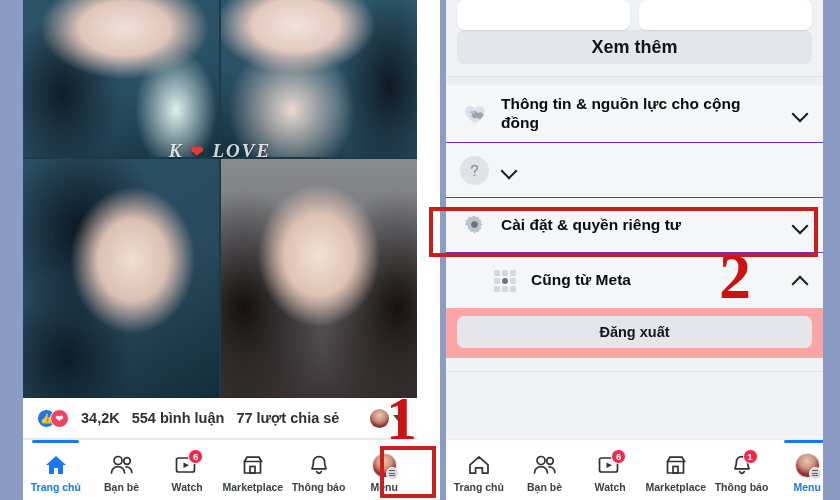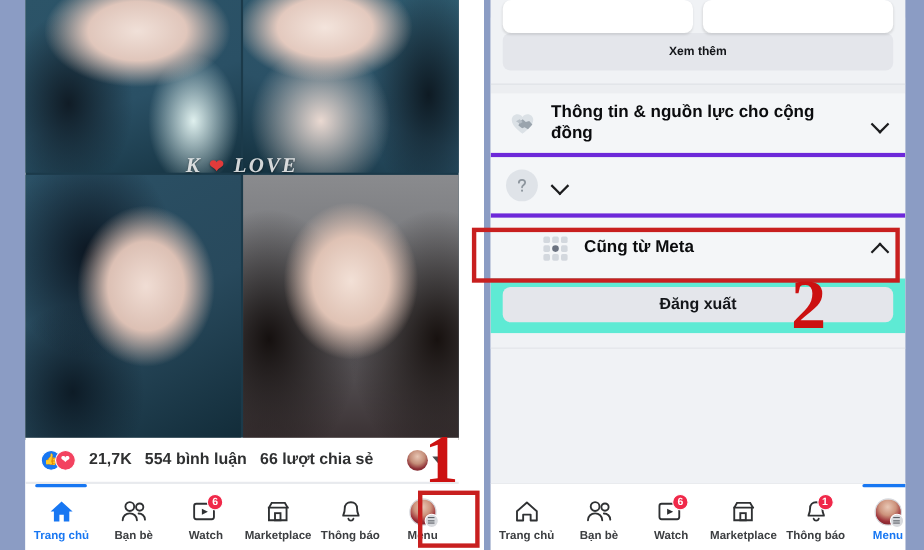--- a/index.html
+++ b/index.html
@@ -212,32 +212,32 @@
     box-shadow: 0 1px 2px rgba(0,0,0,0.10);
     margin-bottom: -14px;
   }
 
   .seemore-wrap { padding: 14px 11px 12px 11px; background: #f0f2f5; }
   .seemore-btn {
     height: 34px;
     background: #e4e6eb;
     border-radius: 7px;
     display: flex; align-items: center; justify-content: center;
-    font-size: 11px; font-weight: 700; color: #14161a;
+    font-size: 18px; font-weight: 700; color: #14161a;
   }
   .thin-sep { height: 9px; background: #eceef1; border-top: 1px solid #dfe1e6; }
 
   .menu-row {
     display: flex;
     align-items: center;
     gap: 12px;
     padding: 0 14px;
     background: #f4f6f8;
     min-height: 55px;
-    border-bottom: 4px solid #6d28d9;
+    border-bottom: 1px solid #6d28d9;
     position: relative;
   }
   .menu-row .row-label {
     flex: 1;
     font-size: 15.5px;
     font-weight: 700;
     color: #0b0c0e;
     line-height: 1.22;
   }
   .chev {
@@ -283,21 +283,21 @@
     background: #fff;
     border-radius: 9px;
     height: 52px;
     display: flex; align-items: center;
     gap: 11px;
     padding: 0 14px;
     box-shadow: 0 1px 2px rgba(0,0,0,0.10);
   }
   .ads-label { font-size: 14.5px; font-weight: 700; color: #14161a; }
 
-  .logout-wrap { padding: 8px 11px 10px 11px; background: #5eead4; }
+  .logout-wrap { padding: 8px 11px 10px 11px; background: #fca5a5; }
   .logout-btn {
     height: 32px;
     background: #e4e6eb;
     border-radius: 7px;
     display: flex; align-items: center; justify-content: center;
     font-size: 14.5px; font-weight: 700; color: #14161a;
   }
   .bottom-filler { height: 14px; background: #f0f2f5; border-bottom: 1px solid #e2e4e8;}
 
   .meta-grid {
@@ -328,23 +328,23 @@
       <span>K</span>
       <span class="wm-heart">❤</span>
       <span>LOVE</span>
     </div>
 
     <div class="stats-row">
       <div class="react-icons">
         <span class="react-badge rb-like">👍</span>
         <span class="react-badge rb-love">❤</span>
       </div>
-      <span class="stats-text">21,7K</span>
+      <span class="stats-text">34,2K</span>
       <span class="stats-text sub">554 bình luận</span>
-      <span class="stats-text sub">66 lượt chia sẻ</span>
+      <span class="stats-text sub">77 lượt chia sẻ</span>
       <span class="stats-right">
         <span class="mini-avatar"></span>
         <span class="caret-down-sm"></span>
       </span>
     </div>
 
     <div class="tabbar left-tb">
 
       <div class="tab">
         <div class="tab-underline"></div>
@@ -447,20 +447,30 @@
       <div class="menu-row">
         <span class="ico-circle">
           <svg width="17" height="17" viewBox="0 0 17 17" fill="none" stroke="#8d959d" stroke-width="1.6">
             <path d="M5.7 6.1c0-1.6 1.3-2.6 2.9-2.6s2.8 1 2.8 2.5c0 2.3-2.8 2.1-2.8 4.3" stroke-linecap="round"></path>
             <circle cx="8.6" cy="13.3" r="0.95" fill="#8d959d" stroke="none"></circle>
           </svg>
         </span>
         <span class="chev"></span>
       </div>
 
+      <div class="menu-row">
+        <span class="ico-plain">
+          <svg width="25" height="25" viewBox="0 0 25 25">
+            <path d="M12.5 2.2l1.5 2.1 2.5-.6.6 2.5 2.4 1-.9 2.4 1.7 1.9-1.7 1.9.9 2.4-2.4 1-.6 2.5-2.5-.6-1.5 2.1-1.5-2.1-2.5.6-.6-2.5-2.4-1 .9-2.4L2.7 11.5l1.7-1.9-.9-2.4 2.4-1 .6-2.5 2.5.6z" fill="#bac4cc"></path>
+            <circle cx="12.5" cy="11.6" r="3.3" fill="#6b7680"></circle>
+          </svg>
+        </span>
+        <span class="row-label">Cài đặt &amp; quyền riêng tư</span>
+        <span class="chev"></span>
+      </div>
 
       <div class="menu-row" style="border-bottom:none;padding-left:44px;">
         <span class="ico-plain">
           <span class="meta-grid">
             <i></i>
               <i></i>
               <i></i>
             <i></i>
               <i class="dot"></i>
               <i></i>

